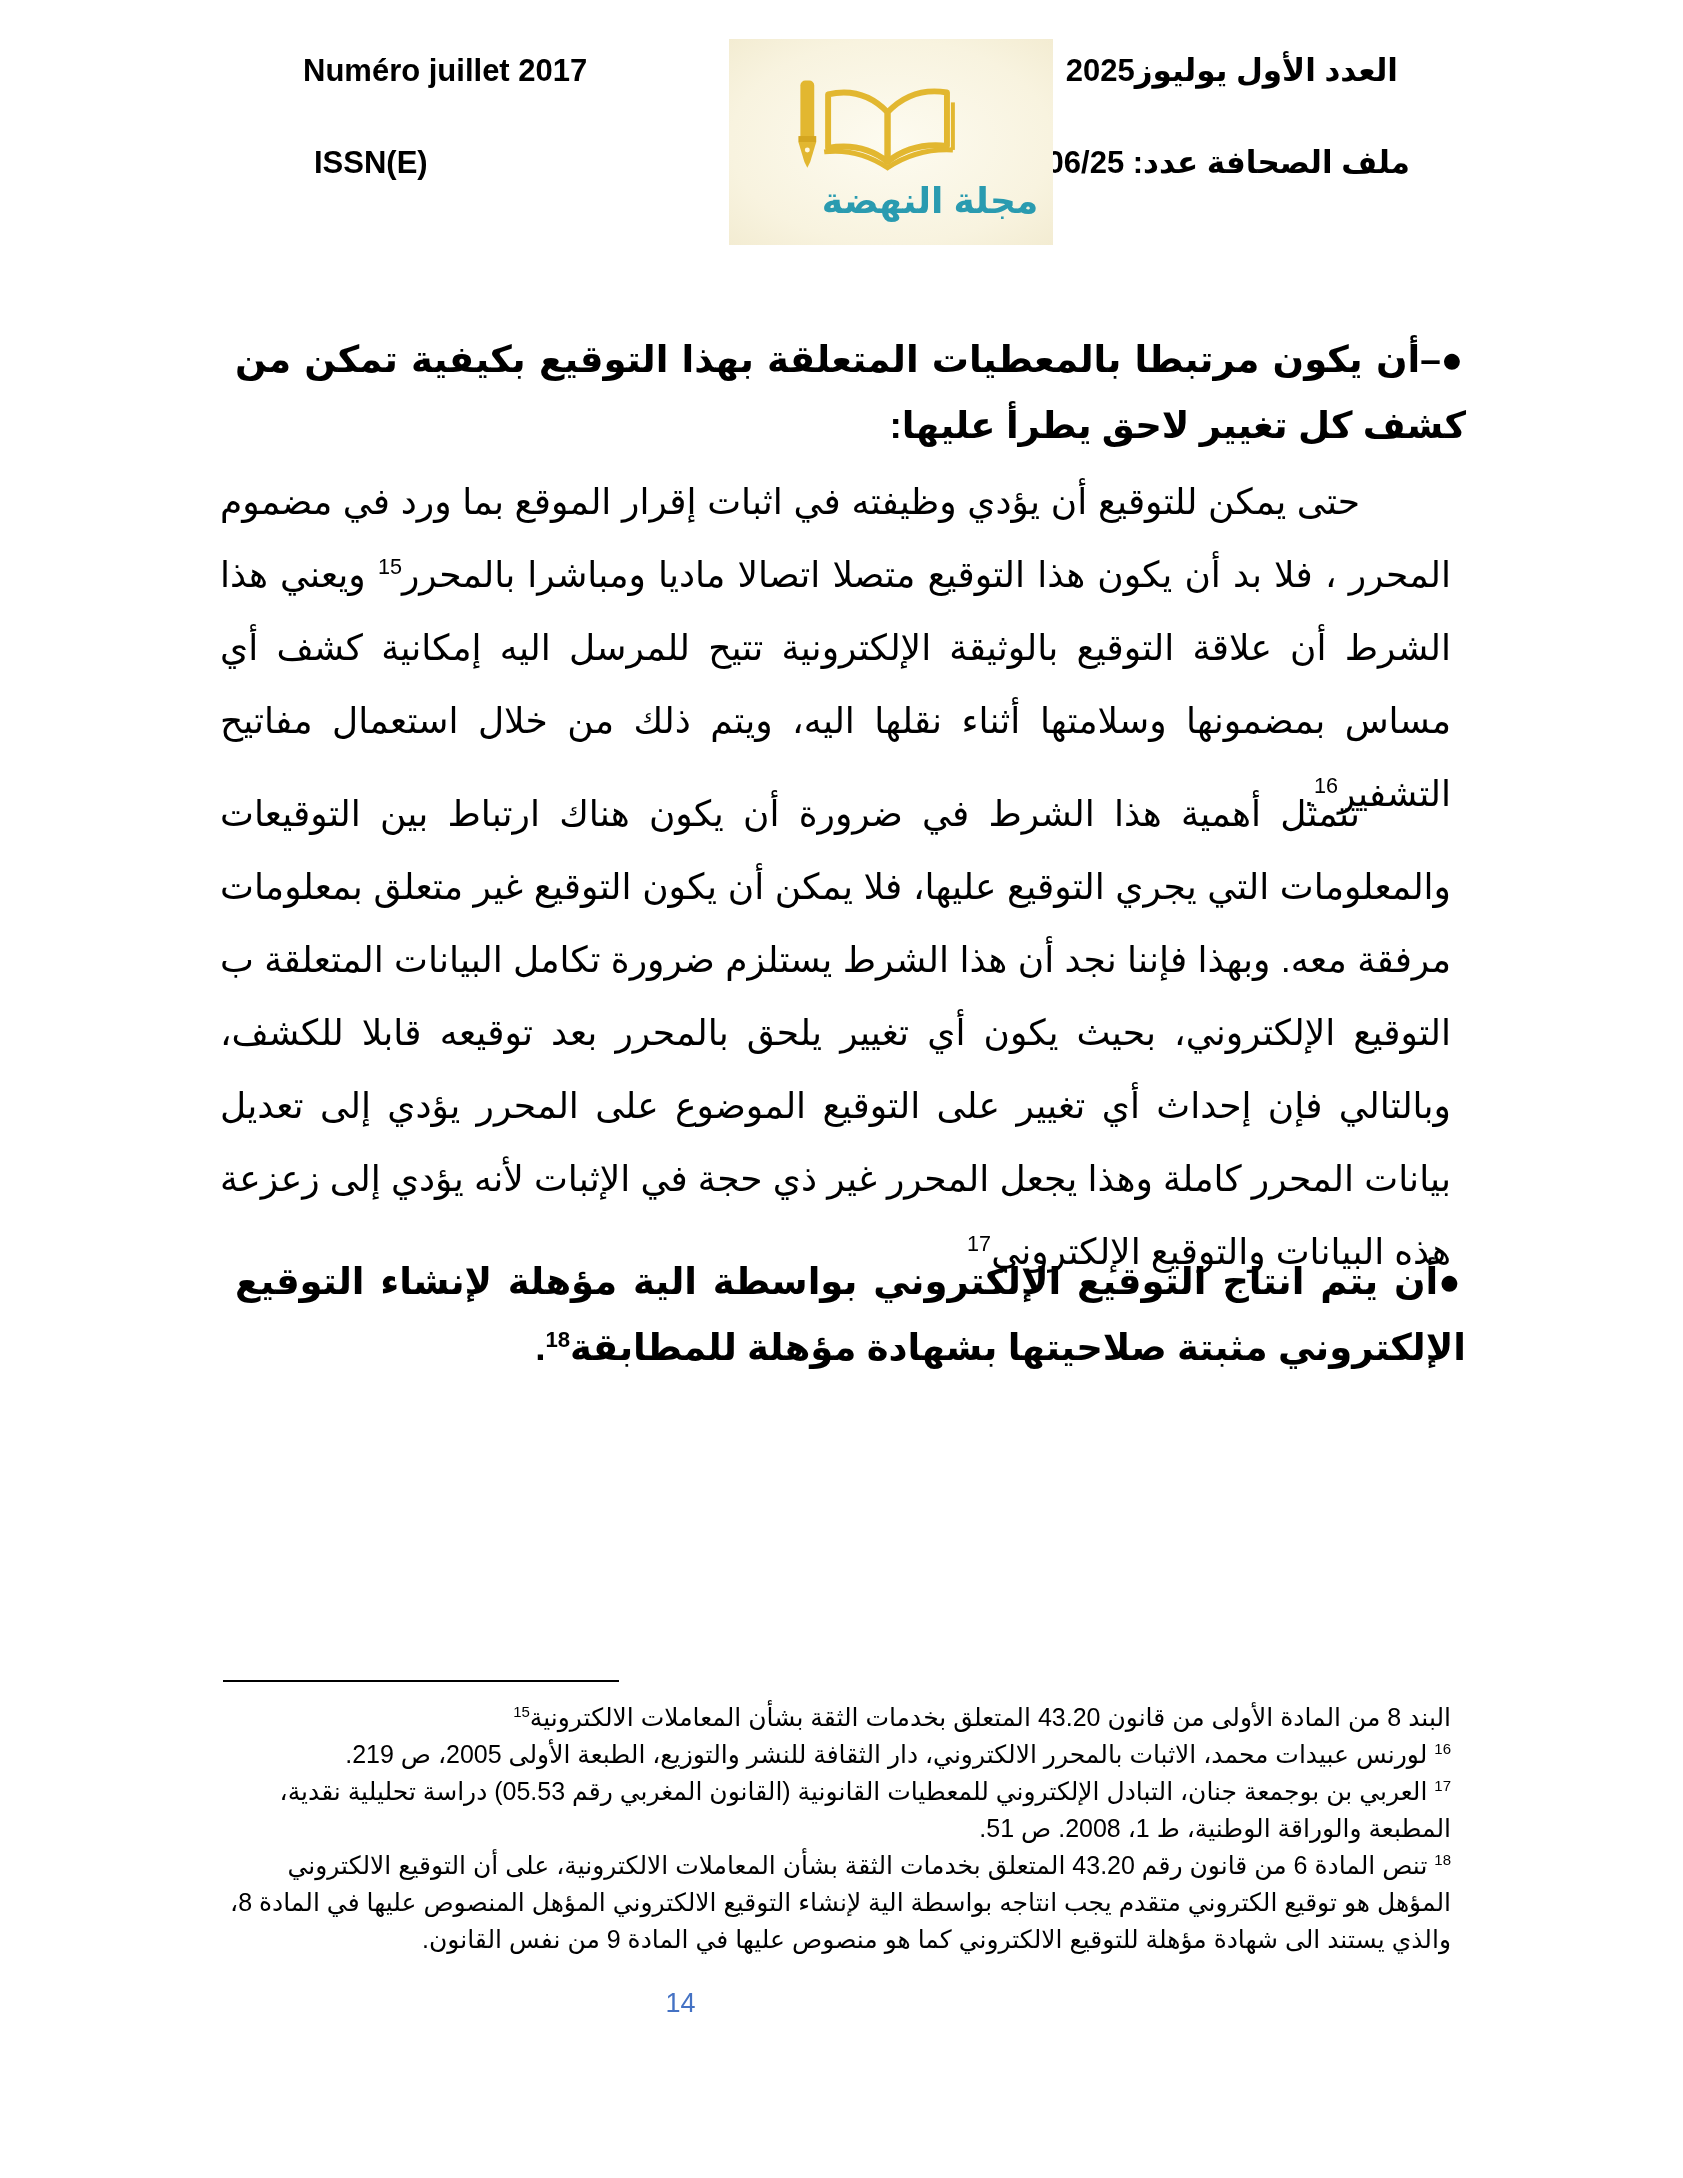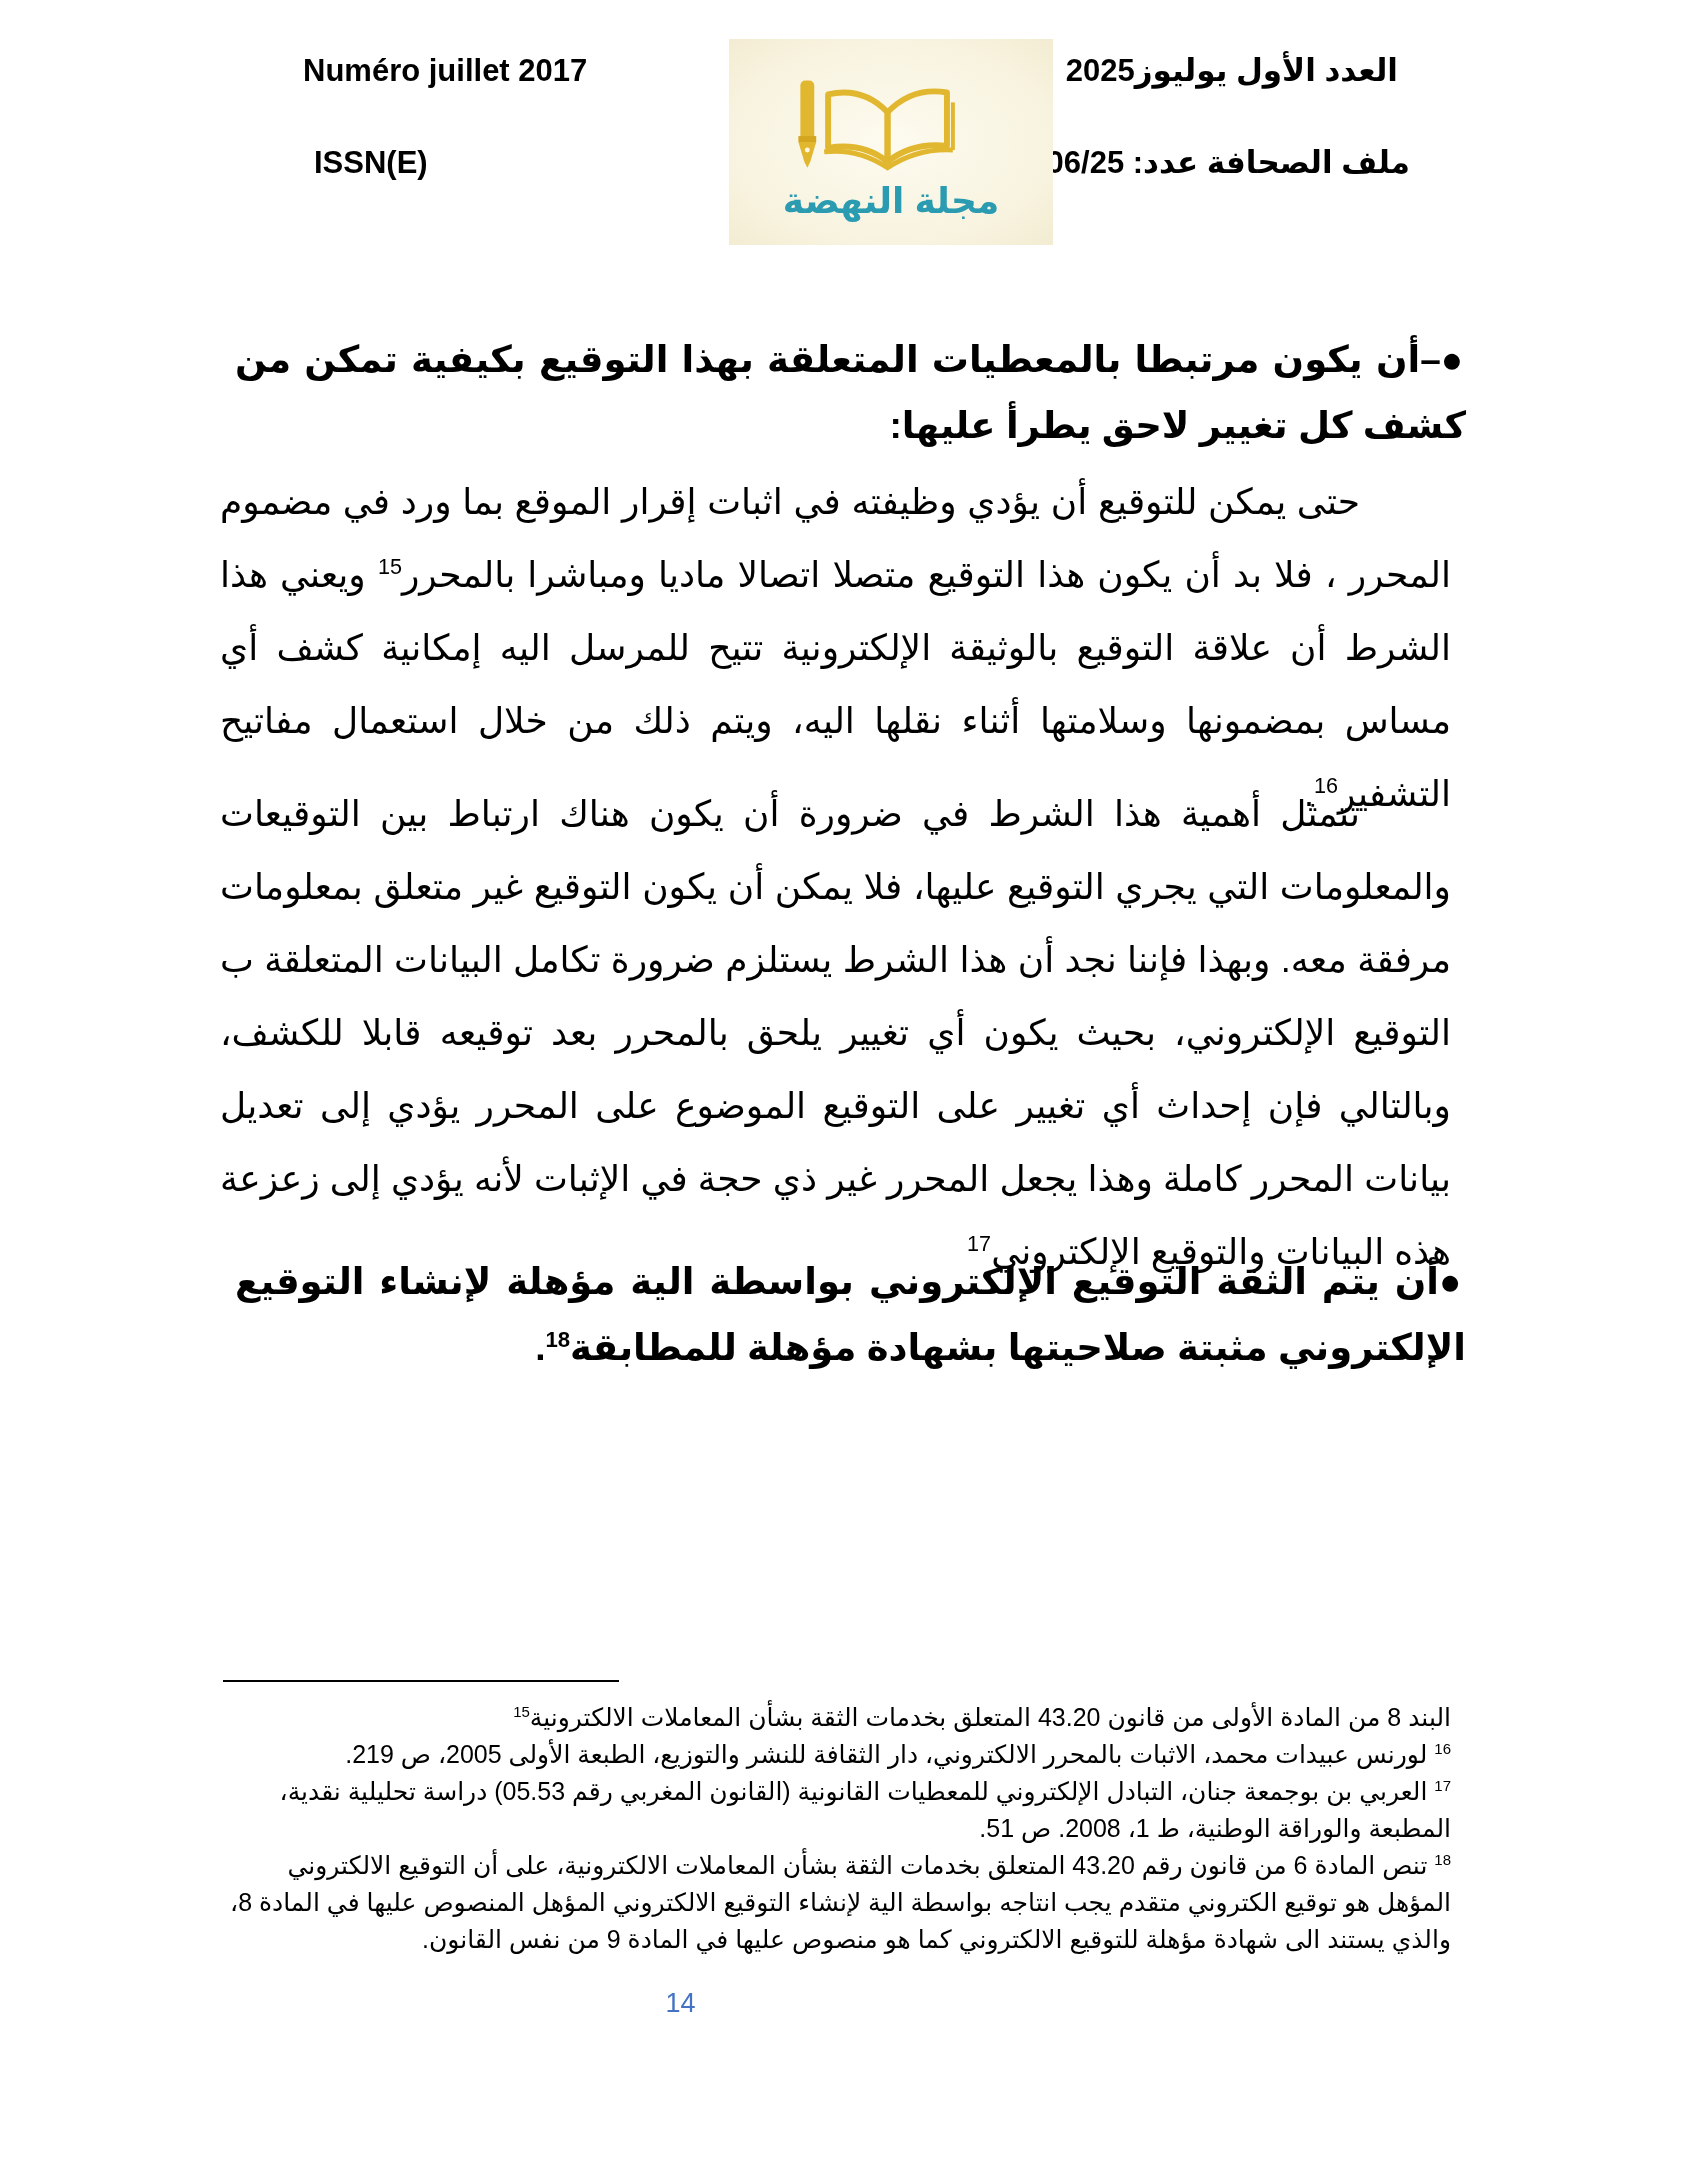--- a/index.html
+++ b/index.html
@@ -6,21 +6,21 @@
   body { width: 1683px; height: 2178px; position: relative; overflow: hidden;
          font-family: "Liberation Sans", "DejaVu Sans", sans-serif; color: #000; }
   .abs { position: absolute; }
   .hdr { font-weight: bold; font-size: 31px; white-space: nowrap; line-height: 1; }
   .hdr-ltr { direction: ltr; }
   .hdr-rtl { direction: rtl; text-align: right; }
   #logo { left: 729px; top: 39px; width: 324px; height: 206px;
           background: radial-gradient(ellipse at 50% 50%, #fdfbf0 0%, #f8f3df 70%, #f3ecd2 100%); }
   #logo svg { position: absolute; left: 0; top: 0; }
   .logo-text { position: absolute; left: 0; width: 100%; top: 144px; text-align: center;
-               color: #2a9bb0; font-size: 36px; font-weight: bold; direction: rtl; line-height: 1; }
+               color: #2a9bb0; font-size: 36px; font-weight: bold; direction: rtl; line-height: 1; padding-left: 39px; }
   .body-block { position: absolute; left: 220px; width: 1231px; direction: rtl; text-align: justify;
                 text-align-last: right; }
   .bold-line { font-weight: bold; font-size: 37px; line-height: 66px; margin-left: 15px; }
   .para { font-size: 36px; line-height: 73px; }
   .para .indent { display: inline-block; width: 91px; }
   sup { font-size: 60%; line-height: 0; vertical-align: super; }
   #sep { left: 223px; top: 1680px; width: 396px; height: 2px; background: #000; }
   .footnotes { position: absolute; left: 220px; width: 1231px; top: 1699px; direction: rtl;
                font-size: 25px; line-height: 37px; text-align: right; }
   .fn { margin: 0; }
@@ -57,21 +57,21 @@
 
 <div class="body-block para" style="top:465px;">
   <span class="indent"></span><span>حتى يمكن للتوقيع أن يؤدي وظيفته في اثبات إقرار الموقع بما ورد في مضموم المحرر ، فلا بد أن يكون هذا التوقيع متصلا اتصالا ماديا ومباشرا بالمحرر</span><sup>15</sup><span> ويعني هذا الشرط أن علاقة التوقيع بالوثيقة الإلكترونية تتيح للمرسل اليه إمكانية كشف أي مساس بمضمونها وسلامتها أثناء نقلها اليه، ويتم ذلك من خلال استعمال مفاتيح التشفير</span><sup>16</sup><span>.</span>
 </div>
 
 <div class="body-block para" style="top:777px;">
   <span class="indent"></span><span>تتمثل أهمية هذا الشرط في ضرورة أن يكون هناك ارتباط بين التوقيعات والمعلومات التي يجري التوقيع عليها، فلا يمكن أن يكون التوقيع غير متعلق بمعلومات مرفقة معه. وبهذا فإننا نجد أن هذا الشرط يستلزم ضرورة تكامل البيانات المتعلقة ب التوقيع الإلكتروني، بحيث يكون أي تغيير يلحق بالمحرر بعد توقيعه قابلا للكشف، وبالتالي فإن إحداث أي تغيير على التوقيع الموضوع على المحرر يؤدي إلى تعديل بيانات المحرر كاملة وهذا يجعل المحرر غير ذي حجة في الإثبات لأنه يؤدي إلى زعزعة هذه البيانات والتوقيع الإلكتروني</span><sup>17</sup>
 </div>
 
 <div class="body-block bold-line" style="top:1249px;">
-  <span>●</span><span>أن يتم الثقة التوقيع الإلكتروني بواسطة الية مؤهلة لإنشاء التوقيع الإلكتروني مثبتة صلاحيتها بشهادة مؤهلة للمطابقة</span><sup>18</sup><span>.</span>
+  <span>●</span><span>أن يتم انتاج التوقيع الإلكتروني بواسطة الية مؤهلة لإنشاء التوقيع الإلكتروني مثبتة صلاحيتها بشهادة مؤهلة للمطابقة</span><sup>18</sup><span>.</span>
 </div>
 
 <div id="sep" class="abs"></div>
 
 <div class="footnotes">
   <p class="fn"><span>البند 8 من المادة الأولى من قانون 43.20 المتعلق بخدمات الثقة بشأن المعاملات الالكترونية</span><sup>15</sup></p>
   <p class="fn"><sup>16</sup> <span>لورنس عبيدات محمد، الاثبات بالمحرر الالكتروني، دار الثقافة للنشر والتوزيع، الطبعة الأولى 2005، ص 219.</span></p>
   <p class="fn"><sup>17</sup> <span>العربي بن بوجمعة جنان، التبادل الإلكتروني للمعطيات القانونية (القانون المغربي رقم 05.53) دراسة تحليلية نقدية، المطبعة والوراقة الوطنية، ط 1، 2008. ص 51.</span></p>
   <p class="fn"><sup>18</sup> <span>تنص المادة 6 من قانون رقم 43.20 المتعلق بخدمات الثقة بشأن المعاملات الالكترونية، على أن التوقيع الالكتروني المؤهل هو توقيع الكتروني متقدم يجب انتاجه بواسطة الية لإنشاء التوقيع الالكتروني المؤهل المنصوص عليها في المادة 8، والذي يستند الى شهادة مؤهلة للتوقيع الالكتروني كما هو منصوص عليها في المادة 9 من نفس القانون.</span></p>
 </div>

